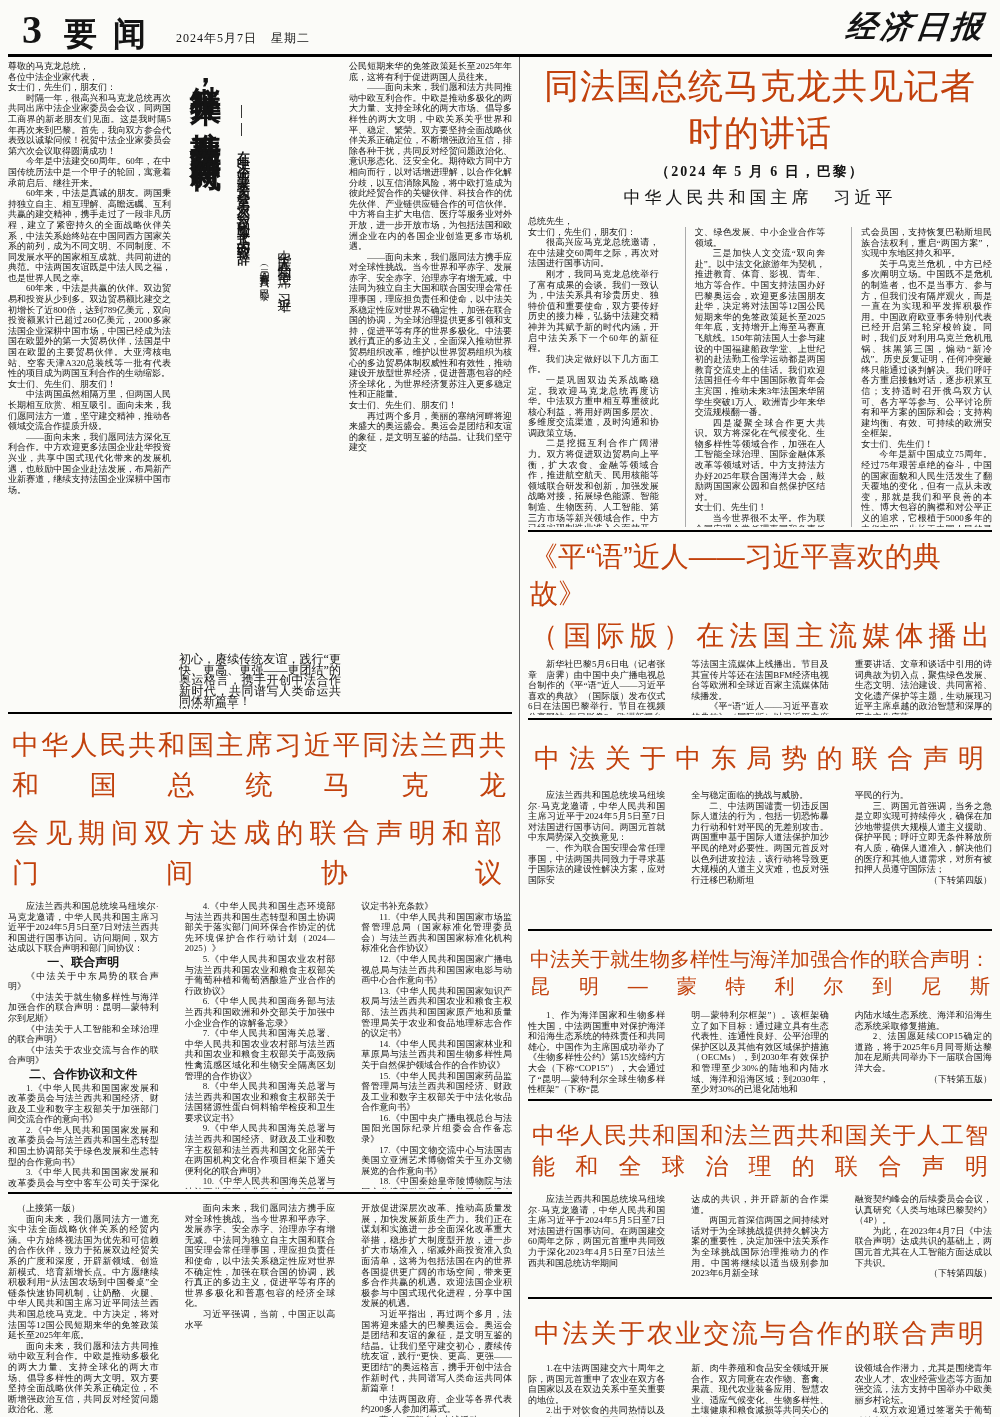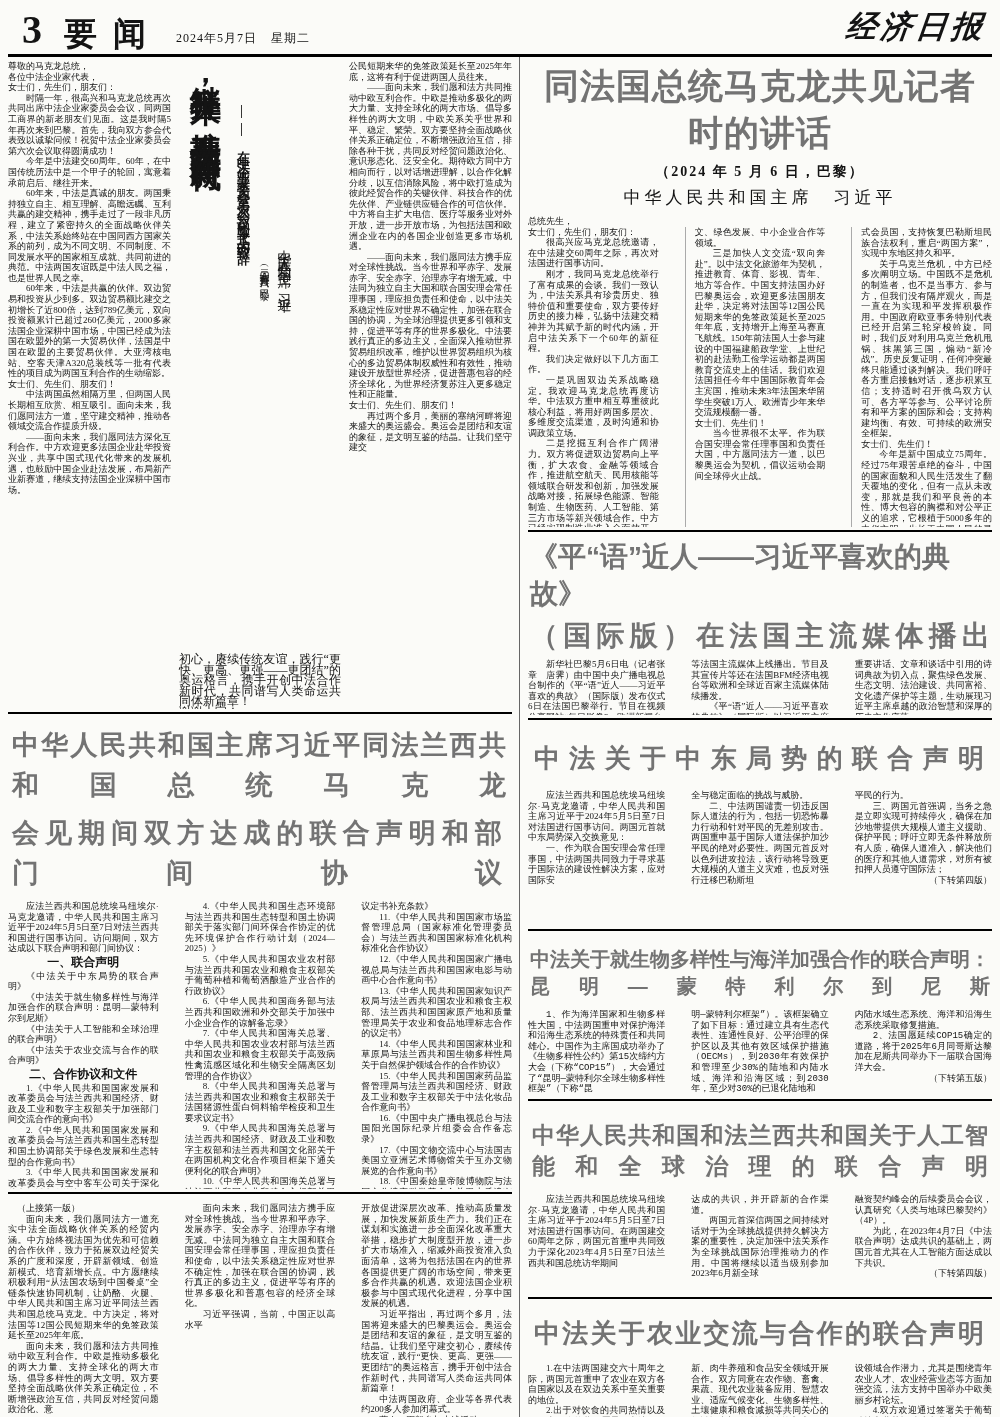--- a/index.html
+++ b/index.html
@@ -29,21 +29,21 @@
   .col { flex:1; font-size:9px; line-height:10.6px; overflow:hidden; text-align:justify; }
   .cols.ruled .col + .col { border-left:1px solid #aaa; padding-left:9px;margin-top:11px; }
   .p { margin:0; text-indent:2em; text-align:justify; }
   .ni { text-indent:0; }
   .ind1 { text-indent:1em; }
   .sh { text-indent:0; text-align:center; font-weight:bold; font-size:12px;
         font-family:"Liberation Sans","DejaVu Sans",sans-serif; margin:3px 0; }
   .credit { text-indent:0; text-align:right; }
 
   
-  .head-sans { font-family:"Liberation Sans","DejaVu Sans",sans-serif; font-weight:bold; color:#737373; }
+  .head-sans { font-family:"Liberation Sans","DejaVu Sans",sans-serif; font-weight:normal; color:#c2410c; }
   .just { text-align:justify; text-align-last:justify; }
 
   
   .secA { height:652px; display:flex; gap:8px; padding-top:4px; overflow:hidden; }
   .colA1 { width:158px; }
   .midA { width:162px; position:relative; }
   .colA2 { flex:1;font-family:Liberation Serif, serif; }
   .vblock { display:flex; height:582px; }
   .vhead { writing-mode:vertical-rl; font-family:"Liberation Sans","DejaVu Sans",sans-serif;
            font-weight:bold; font-size:31px; line-height:52px; letter-spacing:3px; }
@@ -71,21 +71,21 @@
 
   
   .secE { height:226px; overflow:hidden; padding-top:6px; }
 
   
   .secF { height:203px; overflow:hidden; }
   .headF { font-size:26px; padding:18px 6px 14px 6px; letter-spacing:2px; }
   .secF .cols { height:128px; }
   .secG { height:162px; overflow:hidden; }
   .headG { font-size:20px; padding:12px 2px 10px 2px; }
-  .secG .cols { height:112px;font-family:Liberation Mono, monospace; }
+  .secG .cols { height:112px; }
   .secH { height:190px; overflow:hidden; }
   .headH { font-size:23px; padding:16px 4px 12px 4px; }
   .secH .cols { height:112px; }
   .secI { height:134px; overflow:hidden; }
   .headI { font-size:26px; padding:14px 6px 12px 6px; letter-spacing:2px; }
   .secI .cols { height:70px; }
 </style>
 </head>
 <body>
 
@@ -219,20 +219,21 @@
               <p class="p ni">女士们，先生们，朋友们：</p>
               <p class="p">很高兴应马克龙总统邀请，在中法建交60周年之际，再次对法国进行国事访问。</p>
               <p class="p">刚才，我同马克龙总统举行了富有成果的会谈。我们一致认为，中法关系具有珍贵历史、独特价值和重要使命，双方要传好历史的接力棒，弘扬中法建交精神并为其赋予新的时代内涵，开启中法关系下一个60年的新征程。</p>
               <p class="p">我们决定做好以下几方面工作。</p>
               <p class="p">一是巩固双边关系战略稳定。我欢迎马克龙总统再度访华。中法双方重申相互尊重彼此核心利益，将用好两国多层次、多维度交流渠道，及时沟通和协调政策立场。</p>
               <p class="p">二是挖掘互利合作广阔潜力。双方将促进双边贸易向上平衡，扩大农食、金融等领域合作，推进航空航天、民用核能等领域联合研发和创新，加强发展战略对接，拓展绿色能源、智能制造、生物医药、人工智能、第三方市场等新兴领域合作。中方已经实现制造业准入全面放开，将加快开放电信、医疗等服务业市场准入。我们鼓励扩大双向投资，致力于为对方国家企业提供良好营商环境。此访期间，双方签署18项部门间合作协议，涵盖航空、农业、人</p>
             </div>
           <div class="col">
               <p class="p ni">文、绿色发展、中小企业合作等领域。</p>
               <p class="p">三是加快人文交流“双向奔赴”。以中法文化旅游年为契机，推进教育、体育、影视、青年、地方等合作。中国支持法国办好巴黎奥运会，欢迎更多法国朋友赴华，决定将对法国等12国公民短期来华的免签政策延长至2025年年底，支持增开上海至马赛直飞航线。150年前法国人士参与建设的中国福建船政学堂、上世纪初的赴法勤工俭学运动都是两国教育交流史上的佳话。我们欢迎法国担任今年中国国际教育年会主宾国，推动未来3年法国来华留学生突破1万人、欧洲青少年来华交流规模翻一番。</p>
+              <p class="p">四是凝聚全球合作更大共识。双方将深化在气候变化、生物多样性等领域合作，加强在人工智能全球治理、国际金融体系改革等领域对话。中方支持法方办好2025年联合国海洋大会，鼓励两国国家公园和自然保护区结对。</p>
               <p class="p ni">女士们、先生们！</p>
               <p class="p">当今世界很不太平。作为联合国安理会常任理事国和负责任大国，中方愿同法方一道，以巴黎奥运会为契机，倡议运动会期间全球停火止战。</p>
             </div>
           <div class="col">
               <p class="p ni">式会员国，支持恢复巴勒斯坦民族合法权利，重启“两国方案”，实现中东地区持久和平。</p>
               <p class="p">关于乌克兰危机，中方已经多次阐明立场。中国既不是危机的制造者，也不是当事方、参与方，但我们没有隔岸观火，而是一直在为实现和平发挥积极作用。中国政府欧亚事务特别代表已经开启第三轮穿梭斡旋。同时，我们反对利用乌克兰危机甩锅、抹黑第三国，煽动“新冷战”。历史反复证明，任何冲突最终只能通过谈判解决。我们呼吁各方重启接触对话，逐步积累互信；支持适时召开俄乌双方认可、各方平等参与、公平讨论所有和平方案的国际和会；支持构建均衡、有效、可持续的欧洲安全框架。</p>
               <p class="p ni">女士们、先生们！</p>
               <p class="p">今年是新中国成立75周年。经过75年艰苦卓绝的奋斗，中国的国家面貌和人民生活发生了翻天覆地的变化，但有一点从未改变，那就是我们和平良善的本性、博大包容的胸襟和对公平正义的追求，它根植于5000多年的中华文明，生长于中国人民的灵魂深处。中国愿同包括法国在内的世界各国一道，在相互尊重的基础上发展友好合作关系，携手前行、共担风雨、共创未来。</p>
             </div>
         </div>

